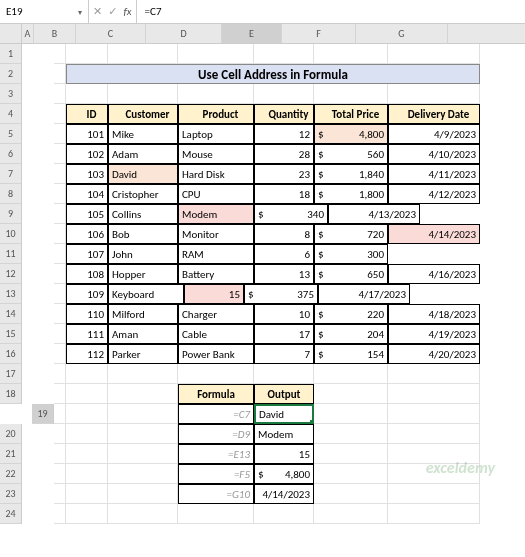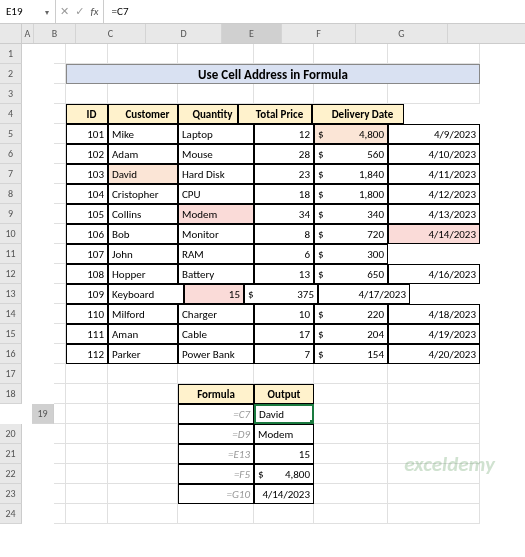--- a/index.html
+++ b/index.html
@@ -1,19 +1,19 @@
 <!DOCTYPE html>
 <html><head>
   <meta charset="utf-8">
   <style>
     * { box-sizing: border-box; margin: 0; padding: 0; }
     body { font-family: Calibri, Arial, sans-serif; font-size: 12px; background: #fff; width: 525px; height: 557px; overflow: hidden; position: relative; }
     
     .formula-bar { display: flex; align-items: center; height: 24px; border-bottom: 1px solid #ccc; background: #fff; }
-    .name-box { width: 56px; padding: 0 6px; border-right: 1px solid #ccc; height: 100%; display: flex; align-items: center; font-size: 11px; }
+    .name-box { width: 89px; padding: 0 6px; border-right: 1px solid #ccc; height: 100%; display: flex; align-items: center; font-size: 11px; }
     .name-box-dd { font-size: 8px; color: #666; margin-left: auto; }
     .fb-icons { display: flex; align-items: center; padding: 0 4px; gap: 6px; border-right: 1px solid #ccc; height: 100%; color: #999; font-size: 11px; }
     .fb-fx { font-style: italic; font-size: 11px; color: #555; }
     .fb-value { padding: 0 8px; font-size: 11px; }
     
     .col-headers { display: flex; height: 20px; background: #e8e8e8; border-bottom: 1px solid #ccc; }
     .row-header { width: 22px; background: #e8e8e8; text-align: center; font-size: 10px; color: #555; border-right: 1px solid #ccc; display: flex; align-items: center; justify-content: center; }
     .col-header { text-align: center; font-size: 10px; color: #555; border-right: 1px solid #d4d4d4; display: flex; align-items: center; justify-content: center; }
     .col-header.active { background: #d0d0d0; }
     
@@ -41,21 +41,21 @@
     .f-th { background: #fff2cc; font-weight: bold; border: 1px solid #000 !important; justify-content: center; }
     .f-td { border: 1px solid #000 !important; }
     .f-formula { font-style: italic; color: #999; justify-content: flex-end; }
     
     .active-cell { border: 2px solid #1a7a3f !important; position: relative; }
     .active-cell::after { content: ""; position: absolute; right: -3px; bottom: -3px; width: 5px; height: 5px; background: #1a7a3f; }
     
     .price-cell { justify-content: space-between; }
     .dollar { }
     
-    .watermark { position: absolute; right: 30px; bottom: 80px; font-size: 21px; font-style: italic; color: rgba(100,160,100,0.3); font-weight: bold; pointer-events: none; }
+    .watermark { position: absolute; right: 30px; bottom: 80px; font-size: 16px; font-style: italic; color: rgba(100,160,100,0.3); font-weight: bold; pointer-events: none; }
   </style>
 </head>
 <body>
 
 <div class="formula-bar">
   <div class="name-box">
     <span>E19</span>
     <span class="name-box-dd">▾</span>
   </div>
   <div class="fb-icons">
@@ -129,20 +129,21 @@
         <div class="cell cD"></div>
         <div class="cell cE"></div>
         <div class="cell cF"></div>
         <div class="cell cG"></div>
       </div>
 
     <div class="row">
       <div class="cell cA"></div>
       <div class="cell cB th">ID</div>
       <div class="cell cC th">Customer</div>
+      <div class="cell cD th">Product</div>
       <div class="cell cE th">Quantity</div>
       <div class="cell cF th">Total Price</div>
       <div class="cell cG th">Delivery Date</div>
     </div>
 
     <div id="data-rows">
         <div class="row">
           <div class="cell cA"></div>
           <div class="cell cB td tr-right">101</div>
           <div class="cell cC td ">Mike</div>
@@ -188,21 +189,20 @@
             <span class="dollar">$</span>
             <span>1,800</span>
           </div>
           <div class="cell cG td tr-right ">4/12/2023</div>
         </div>
         <div class="row">
           <div class="cell cA"></div>
           <div class="cell cB td tr-right">105</div>
           <div class="cell cC td ">Collins</div>
           <div class="cell cD td hl-pink">Modem</div>
-          <div class="cell cE td tr-right ">34</div>
           <div class="cell cF td price-cell ">
             <span class="dollar">$</span>
             <span>340</span>
           </div>
           <div class="cell cG td tr-right ">4/13/2023</div>
         </div>
         <div class="row">
           <div class="cell cA"></div>
           <div class="cell cB td tr-right">106</div>
           <div class="cell cC td ">Bob</div>

